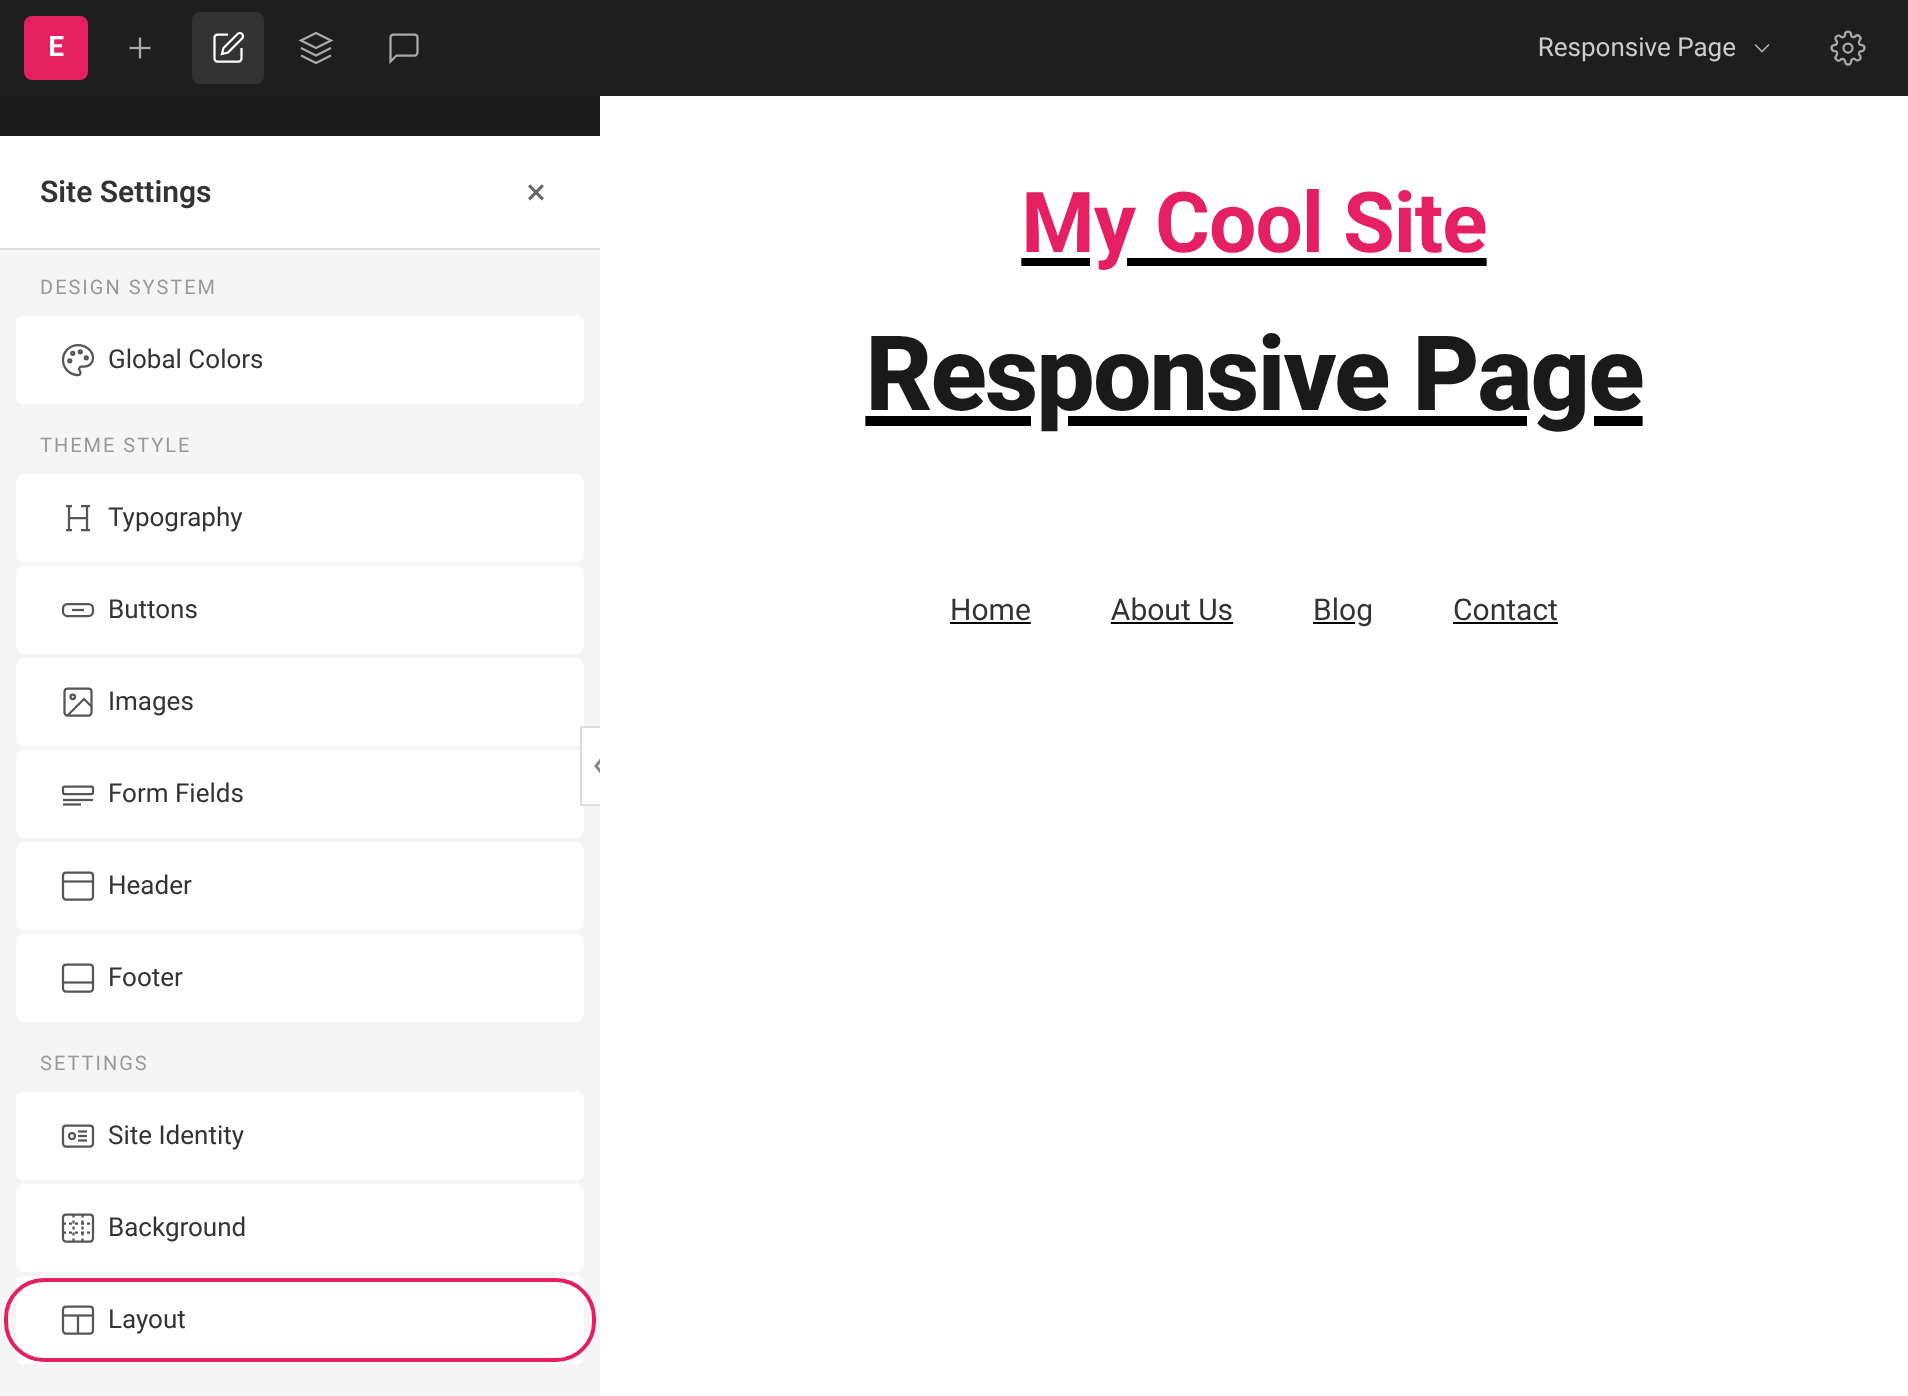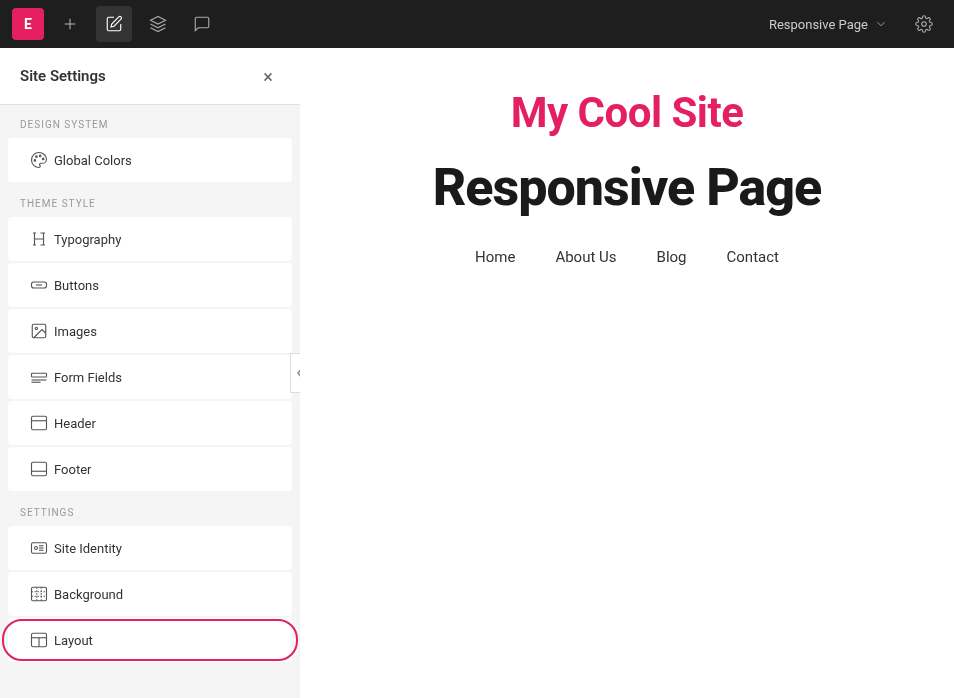--- a/index.html
+++ b/index.html
@@ -90,20 +90,21 @@
 
     
     .sidebar {
       width: 300px;
       background: #f5f5f5;
       display: flex;
       flex-direction: column;
       overflow-y: auto;
       flex-shrink: 0;
       position: relative;
+      margin-top: 20px;
     }
     .sidebar-header {
       display: flex;
       align-items: center;
       justify-content: space-between;
       padding: 16px 20px;
       border-bottom: 1px solid #e0e0e0;
       background: #fff;
     }
     .sidebar-title {
@@ -199,39 +200,41 @@
 
     
     .preview-area {
       flex: 1;
       background: #fff;
       display: flex;
       flex-direction: column;
       align-items: center;
       padding: 40px 60px;
       overflow-y: auto;
+      text-decoration: underline;
     }
     .preview-site-title {
       font-size: 42px;
       font-weight: 700;
       color: #e52060;
       margin-bottom: 20px;
       letter-spacing: -0.5px;
     }
     .preview-page-title {
       font-size: 52px;
       font-weight: 800;
       color: #1a1a1a;
       margin-bottom: 30px;
       letter-spacing: -1px;
     }
     .preview-nav {
       display: flex;
       gap: 40px;
       align-items: flex-start;
+      margin-top: 48px;
     }
     .preview-nav-item {
       font-size: 15px;
       color: #333;
       cursor: pointer;
     }
 
     
     .icon-svg {
       width: 18px;

